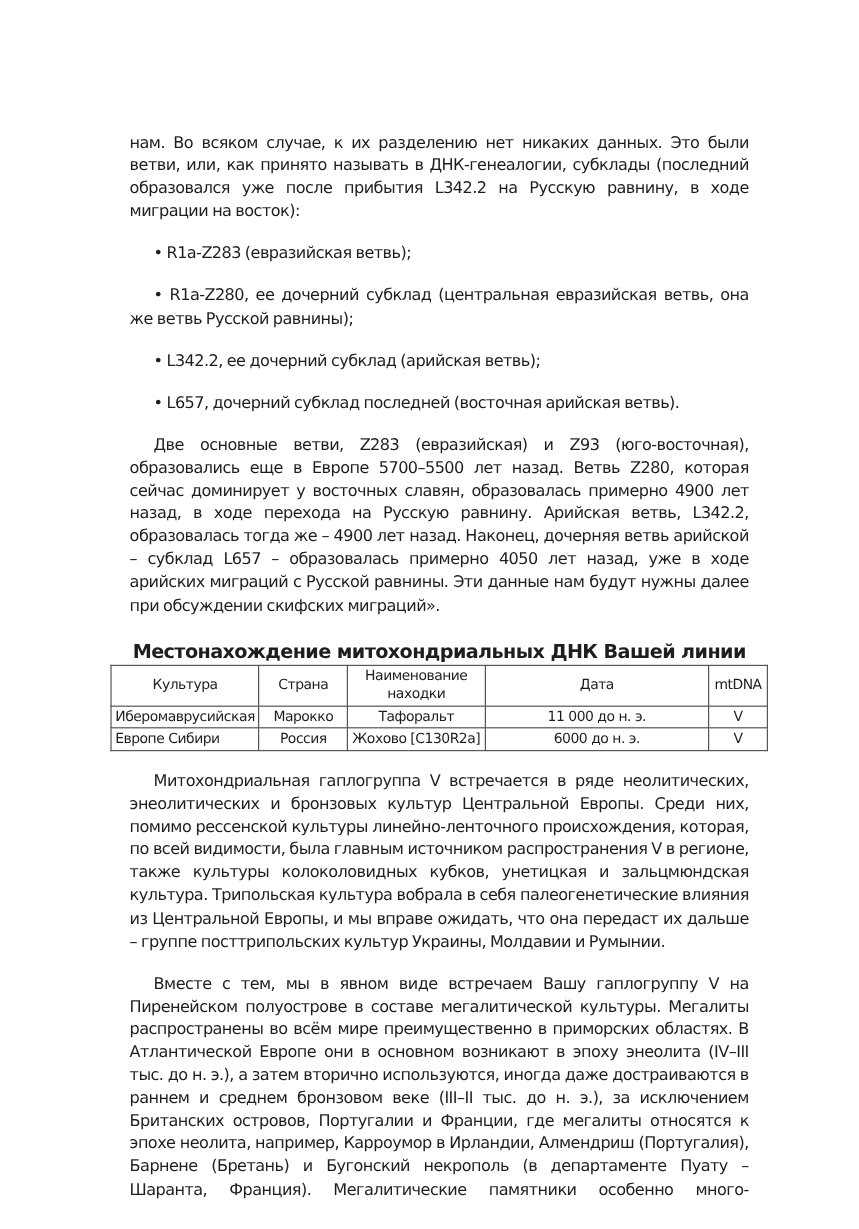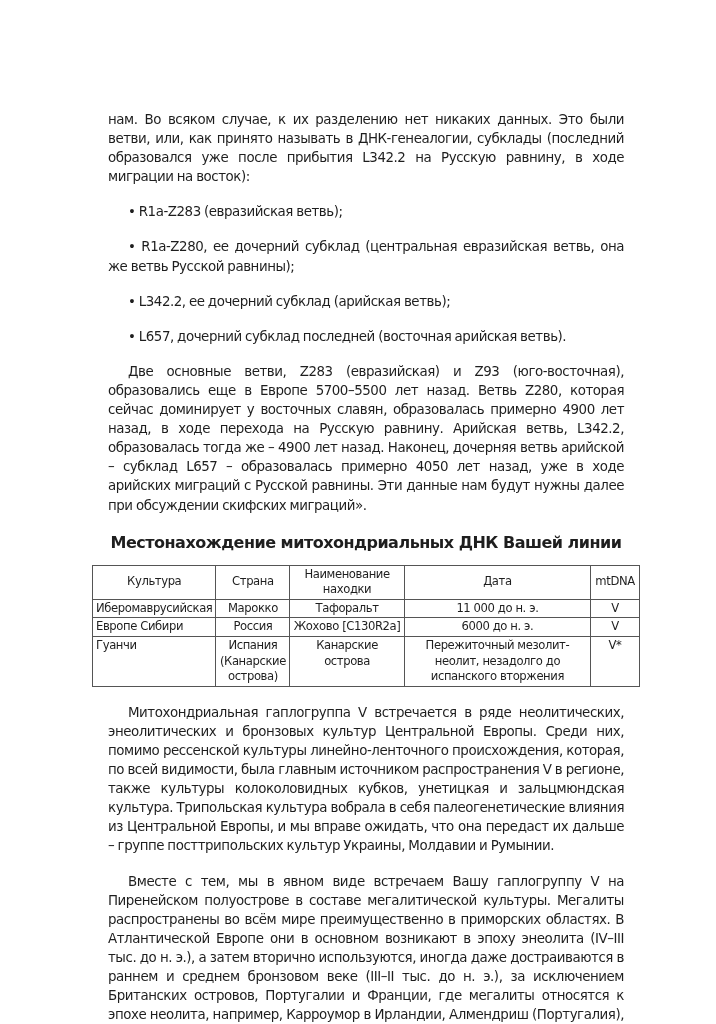--- a/index.html
+++ b/index.html
@@ -7,21 +7,21 @@
          font-family: "DejaVu Sans", sans-serif; color: #1e1e1e; }
   .page { position: absolute; left: 92px; top: 94px; width: 548px; }
   p { margin: 16px; font-size: 13.4px; line-height: 19.1px; text-align: justify;
       letter-spacing: -0.45px; word-spacing: -0.5px; }
   p.indent { text-indent: 20px; }
   p.bullet { text-indent: 20px; }
   p.last { text-align-last: justify; }
   .tbl-title { margin-top: 19px; margin-bottom: 0; text-align: center; font-weight: bold;
                font-size: 16px; line-height: 18px; letter-spacing: -0.5px; height: 20px; }
   table { border-collapse: collapse; width: 548px; font-size: 11.6px; line-height: 15.6px;
-          letter-spacing: -0.4px; margin-top: 11px; margin-bottom: 10px; }
+          letter-spacing: -0.4px; margin-top: 0px; margin-bottom: 10px; }
   th, td { border: 1px solid #555; padding: 1px 3px; vertical-align: top; font-weight: normal; }
   th { vertical-align: middle; text-align: center; height: 28px; }
   td.c { text-align: center; }
   col.c1 { width: 121px; } col.c2 { width: 74px; } col.c3 { width: 115px; }
   col.c4 { width: 189px; } col.c5 { width: 49px; }
 </style>
 </head>
 <body>
 
 <div class="page">
@@ -58,25 +58,18 @@
         <td class="c">11 000 до н. э.</td>
         <td class="c">V</td>
       </tr>
       <tr>
         <td>Европе Сибири</td>
         <td class="c">Россия</td>
         <td class="c">Жохово [C130R2a]</td>
         <td class="c">6000 до н. э.</td>
         <td class="c">V</td>
       </tr>
-      <tr>
-        <td>Гуанчи</td>
-        <td class="c">Испания (Канарские острова)</td>
-        <td class="c">Канарские острова</td>
-        <td class="c">Пережиточный мезолит-неолит, незадолго до испанского вторжения</td>
-        <td class="c">V*</td>
-      </tr>
     </tbody>
   </table>
 
   <p class="indent">Митохондриальная гаплогруппа V встречается в ряде неолитических, энеолитических и бронзовых культур Центральной Европы. Среди них, помимо рессенской культуры линейно-ленточного происхождения, которая, по всей видимости, была главным источником распространения V в регионе, также культуры колоколовидных кубков, унетицкая и зальцмюндская культура. Трипольская культура вобрала в себя палеогенетические влияния из Центральной Европы, и мы вправе ожидать, что она передаст их дальше – группе посттрипольских культур Украины, Молдавии и Румынии.</p>
   <p class="indent last">Вместе с тем, мы в явном виде встречаем Вашу гаплогруппу V на Пиренейском полуострове в составе мегалитической культуры. Мегалиты распространены во всём мире преимущественно в приморских областях. В Атлантической Европе они в основном возникают в эпоху энеолита (IV–III тыс. до н. э.), а затем вторично используются, иногда даже достраиваются в раннем и среднем бронзовом веке (III–II тыс. до н. э.), за исключением Британских островов, Португалии и Франции, где мегалиты относятся к эпохе неолита, например, Карроумор в Ирландии, Алмендриш (Португалия), Барнене (Бретань) и Бугонский некрополь (в департаменте Пуату – Шаранта, Франция). Мегалитические памятники особенно много-</p>
 </div>
 
 </body></html>

